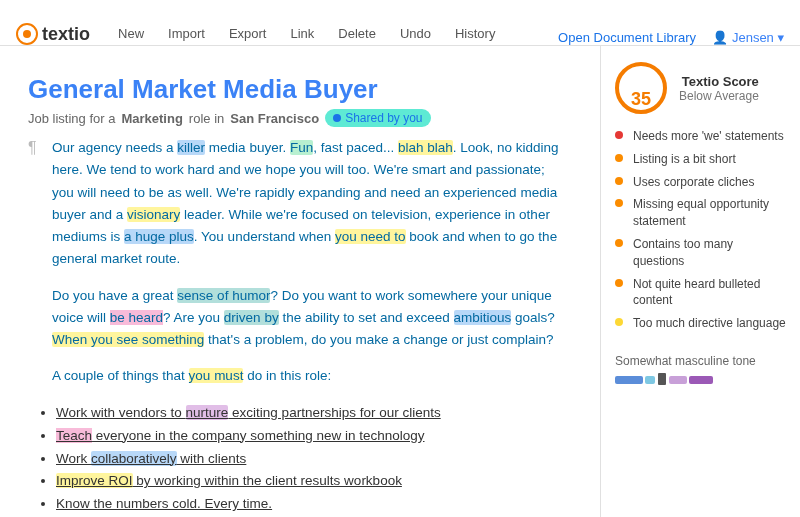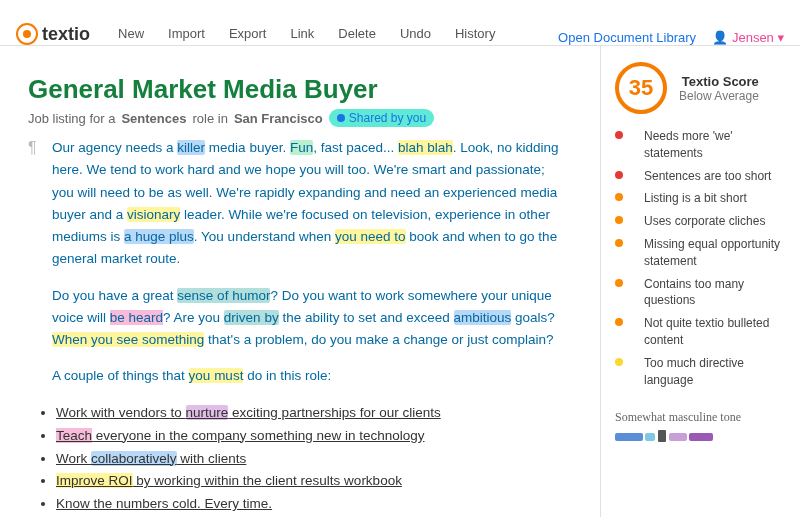--- a/index.html
+++ b/index.html
@@ -10,28 +10,28 @@
       display: flex; align-items: flex-end; padding: 0 16px; height: 46px;
       border-bottom: 1px solid #e0e0e0; background: #fff;
     }
     #navbar .logo { display: flex; align-items: center; margin-right: 18px; }
     #navbar .logo svg { width: 22px; height: 22px; margin-right: 4px; }
     #navbar .logo-text { font-size: 18px; font-weight: 700; color: #333; }
     #navbar .nav-links { display: flex; gap: 4px; }
     #navbar .nav-link { padding: 4px 10px; font-size: 13px; color: #555; cursor: pointer; border-radius: 4px; }
     #navbar .nav-right { margin-left: auto; display: flex; align-items: center; gap: 16px; margin-top: 28px; }
     #navbar .open-library { color: #1a73e8; font-size: 13px; cursor: pointer; }
-    #navbar .user { font-size: 13px; color: #ec4899; cursor: pointer; }
+    #navbar .user { font-size: 13px; color: #3b82f6; cursor: pointer; }
 
     
     #main { display: flex; height: calc(517px - 46px); }
 
     
     #doc-area { flex: 1; overflow-y: auto; padding: 28px 32px 20px 28px; }
-    #doc-title { font-size: 26px; font-weight: 700; color: #15803d; margin-bottom: 4px; }
+    #doc-title { font-size: 26px; font-weight: 700; color: #3b82f6; margin-bottom: 4px; }
     #doc-subtitle { font-size: 13px; color: #666; margin-bottom: 10px; display: flex; align-items: center; gap: 6px; text-align: right; }
     .shared-badge { display: flex; align-items: center; gap: 4px; background: #5eead4; border-radius: 10px; padding: 2px 8px; font-size: 12px; color: #1a73e8; }
     .shared-dot { width: 8px; height: 8px; border-radius: 50%; background: #1a73e8; }
 
     .paragraph-section { display: flex; gap: 8px; margin-bottom: 14px; }
     .para-icon { color: #bbb; font-size: 16px; padding-top: 2px; min-width: 16px; }
     .para-text { font-size: 13.5px; line-height: 1.65; color: #0369a1; }
 
     
     .hl-blue { background: #b8d8f8; border-radius: 2px; }
@@ -44,35 +44,35 @@
     ul.doc-list { margin: 0 0 10px 28px; }
     ul.doc-list li { font-size: 13.5px; line-height: 1.7; color: #333; text-decoration: underline; }
 
     
     #sidebar { width: 200px; border-left: 1px solid #e0e0e0; padding: 16px 14px; background: #fff; flex-shrink: 0; overflow-y: auto; }
 
     .score-box { display: flex; align-items: center; gap: 12px; margin-bottom: 14px; }
     .score-circle {
       width: 52px; height: 52px; border-radius: 50%;
       border: 4px solid #f57c00;
-      display: flex; align-items: center; justify-content: center;
-      font-size: 22px; font-weight: 700; color: #f57c00;
+      display: flex; align-items: flex-end; justify-content: center;
+      font-size: 18px; font-weight: 700; color: #f57c00;
     }
     .score-label { display: flex; flex-direction: column; text-align: right; }
     .score-title { font-size: 13px; font-weight: 600; color: #333; }
     .score-sub { font-size: 12px; color: #777; }
 
     .issues-list { margin-bottom: 14px; }
-    .issue-item { display: flex; align-items: flex-start; gap: 21px; margin-bottom: 6px; font-size: 12px; color: #444; line-height: 1.4; }
+    .issue-item { display: flex; align-items: flex-start; gap: 10px; margin-bottom: 6px; font-size: 12px; color: #444; line-height: 1.4; }
     .issue-dot { width: 8px; height: 8px; border-radius: 50%; flex-shrink: 0; margin-top: 3px; }
     .dot-red { background: #e53935; }
     .dot-orange { background: #fb8c00; }
     .dot-yellow { background: #fdd835; }
 
-    .tone-section { margin-top: 22px; font-family: Liberation Serif, serif; }
+    .tone-section { margin-top: 22px; }
     .tone-label { font-size: 12px; color: #666; margin-bottom: 6px; }
     .tone-bar { display: flex; align-items: center; gap: 2px; }
     .tone-bar-segment { height: 8px; border-radius: 2px; }
     .tone-indicator { width: 8px; height: 12px; background: #555; border-radius: 1px; margin: 0 1px; position: relative; top: -1px; }
   </style>
 </head>
 <body>
 
 <nav id="navbar">
   <div class="logo">
@@ -100,21 +100,21 @@
     </span>
   </div>
 </nav>
 
 <div id="main">
 
   <div id="doc-area">
     <h1 id="doc-title">General Market Media Buyer</h1>
     <div id="doc-subtitle">
       <span>Job listing for a</span>
-      <strong>Sentences</strong>
+      <strong>Marketing</strong>
       <span>role in</span>
       <strong>San Francisco</strong>
       <span class="shared-badge">
         <span class="shared-dot"></span>
         <span>Shared by you</span>
       </span>
     </div>
 
     <div class="paragraph-section">
       <div class="para-icon">¶</div>
@@ -156,42 +156,38 @@
         <span class="score-sub">Below Average</span>
       </div>
     </div>
 
     <div class="issues-list">
       <div class="issue-item">
         <span class="issue-dot dot-red"></span>
         <span>Needs more 'we' statements</span>
       </div>
       <div class="issue-item">
-        <span class="issue-dot dot-red"></span>
-        <span>Sentences are too short</span>
-      </div>
-      <div class="issue-item">
         <span class="issue-dot dot-orange"></span>
         <span>Listing is a bit short</span>
       </div>
       <div class="issue-item">
         <span class="issue-dot dot-orange"></span>
         <span>Uses corporate cliches</span>
       </div>
       <div class="issue-item">
         <span class="issue-dot dot-orange"></span>
         <span>Missing equal opportunity statement</span>
       </div>
       <div class="issue-item">
         <span class="issue-dot dot-orange"></span>
         <span>Contains too many questions</span>
       </div>
       <div class="issue-item">
         <span class="issue-dot dot-orange"></span>
-        <span>Not quite textio bulleted content</span>
+        <span>Not quite heard bulleted content</span>
       </div>
       <div class="issue-item">
         <span class="issue-dot dot-yellow"></span>
         <span>Too much directive language</span>
       </div>
     </div>
 
     <div class="tone-section">
       <div class="tone-label">Somewhat masculine tone</div>
       <div class="tone-bar">

